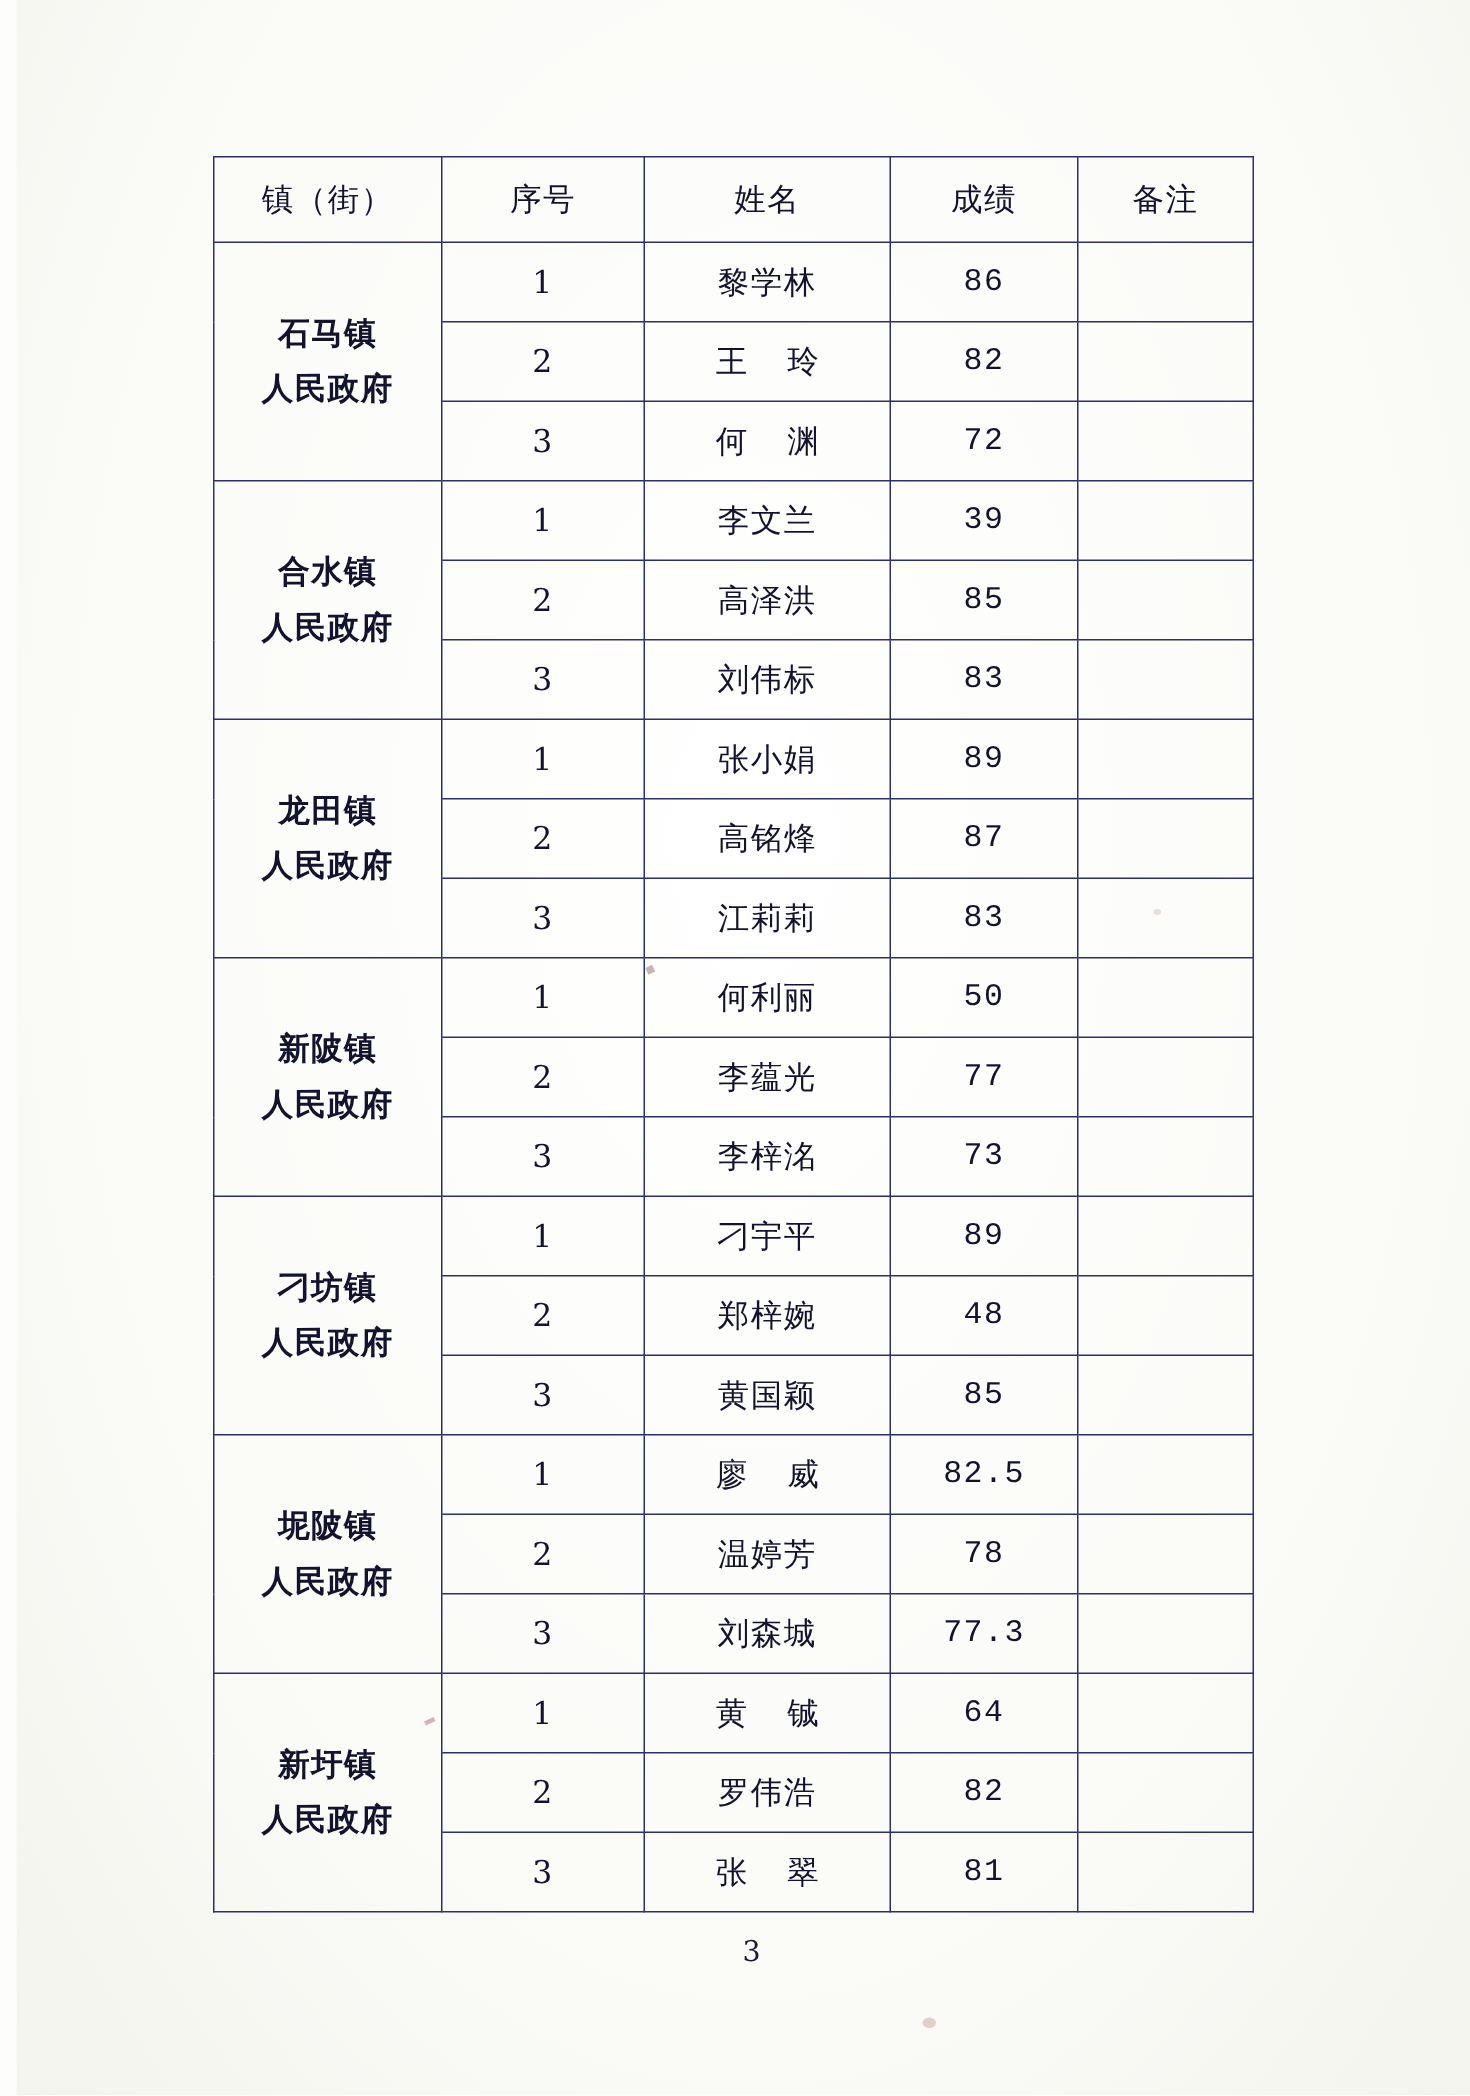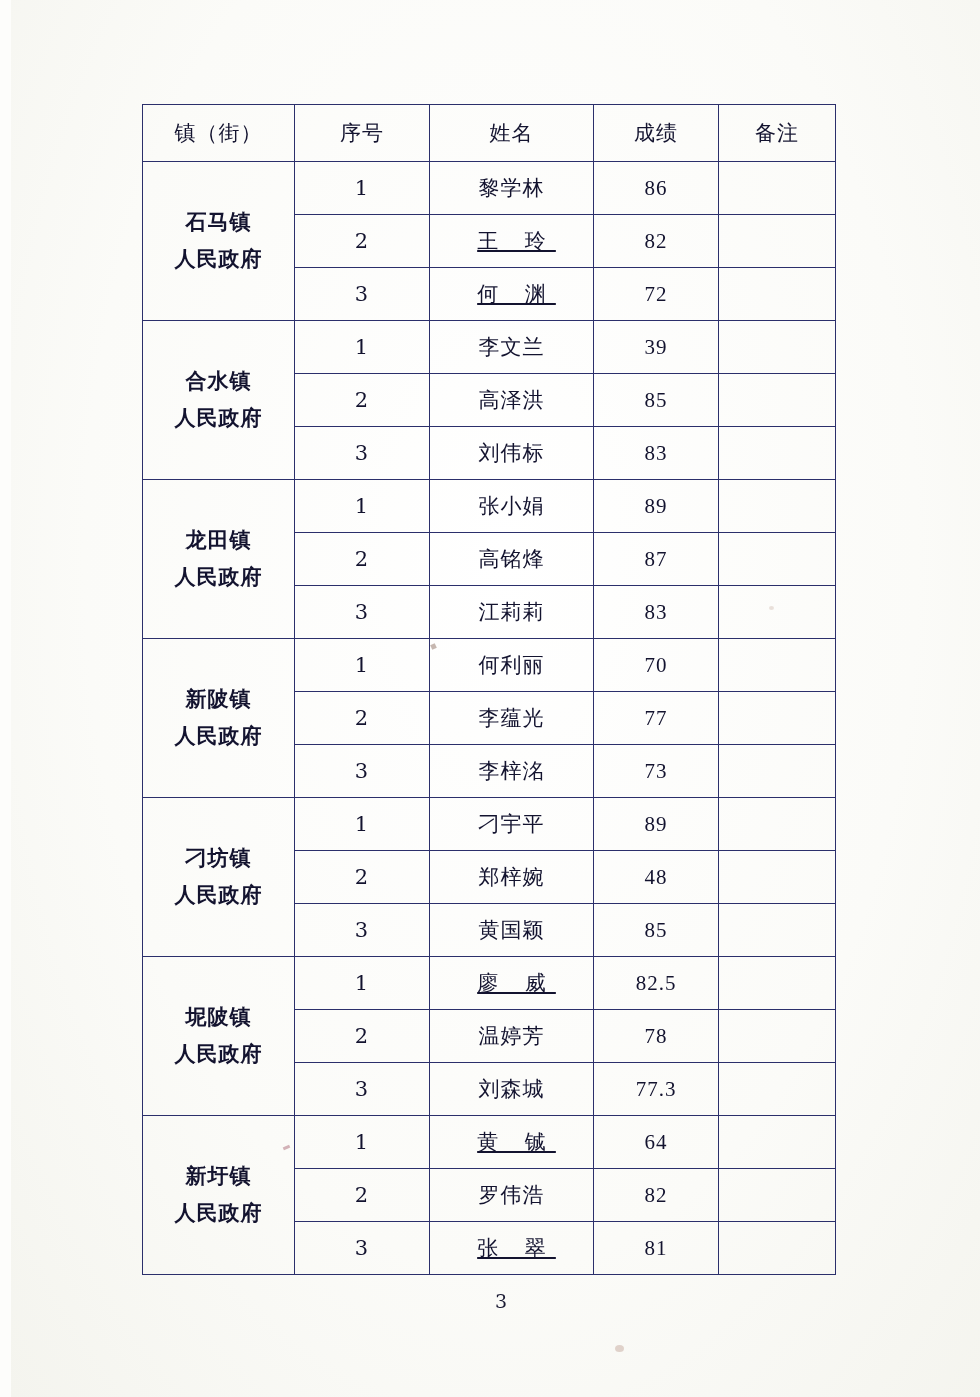--- a/index.html
+++ b/index.html
@@ -70,26 +70,25 @@
     line-height: 1.75;
     letter-spacing: 2px;
   }
   .town-cell .l1, .town-cell .l2 { display: block; font-weight: bold; }
   .name-cell {
     letter-spacing: 3px;
   }
   .name-cell.sp {
     letter-spacing: 10px;
     text-indent: 10px;
-    text-decoration: underline;
   }
   .score-cell {
     font-size: 21px;
     letter-spacing: 0px;
-    font-family: Liberation Serif, serif;
+    font-family: Liberation Mono, monospace;
   }
   .idx-cell {
     font-size: 21px;
   }
   .page-number {
     position: absolute;
     left: 0;
     top: 1290px;
     width: 980px;
     text-align: center;
@@ -199,21 +198,21 @@
             <td class="data-cell score-cell">83</td>
             <td class="data-cell note-cell"></td>
           </tr>
           <tr>
             <td class="data-cell town-cell" rowspan="3">
               <span class="l1">新陂镇</span>
               <span class="l2">人民政府</span>
             </td>
             <td class="data-cell idx-cell">1</td>
             <td class="data-cell name-cell">何利丽</td>
-            <td class="data-cell score-cell">70</td>
+            <td class="data-cell score-cell">50</td>
             <td class="data-cell note-cell"></td>
           </tr>
           <tr>
             <td class="data-cell idx-cell">2</td>
             <td class="data-cell name-cell">李蕴光</td>
             <td class="data-cell score-cell">77</td>
             <td class="data-cell note-cell"></td>
           </tr>
           <tr>
             <td class="data-cell idx-cell">3</td>

